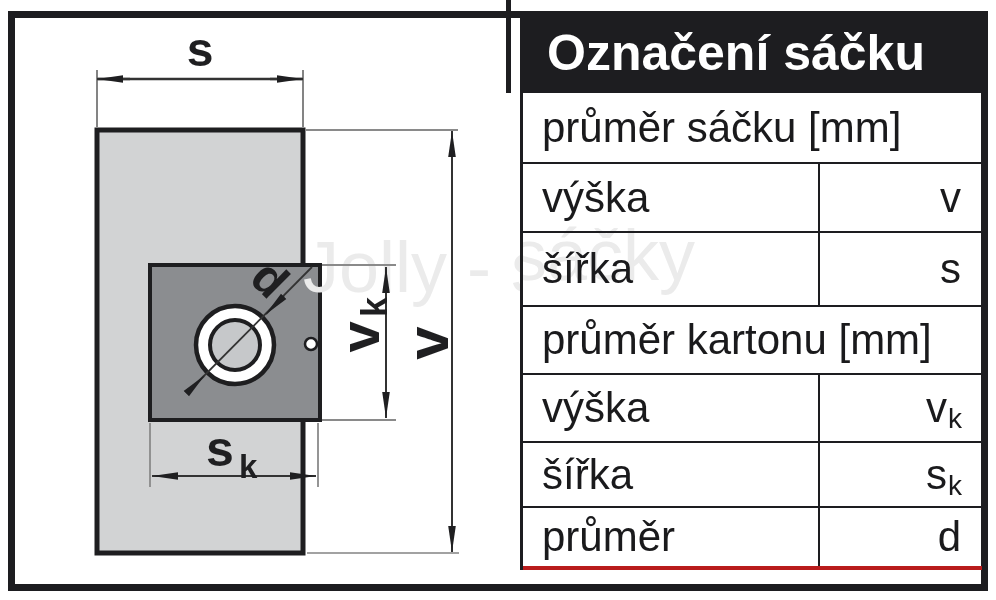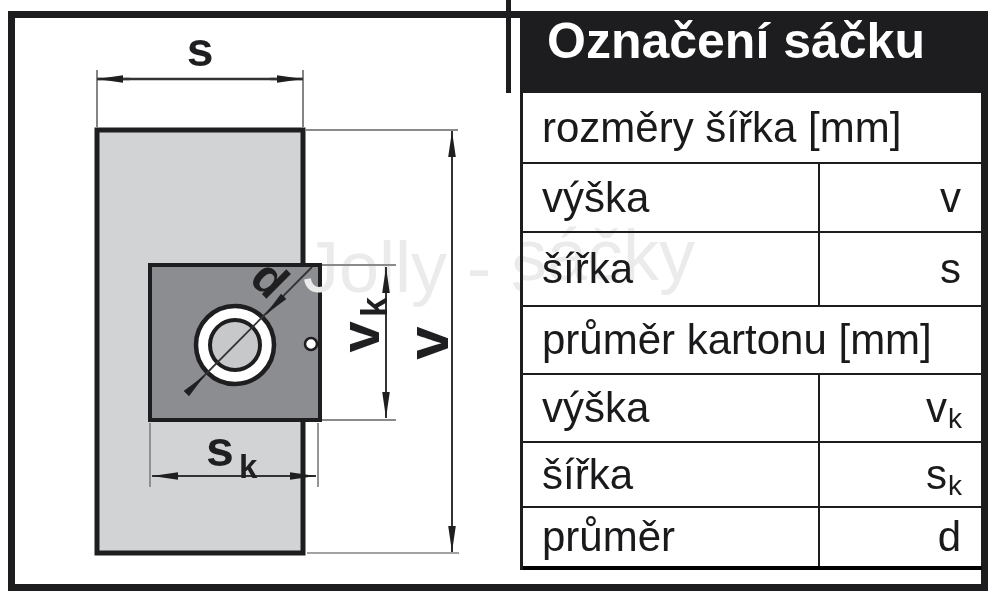--- a/index.html
+++ b/index.html
@@ -23,29 +23,29 @@
   
   #spec-table{
     position:absolute;left:520px;top:12px;width:462px;height:558px;
     background:#ffffff;border-left:3px solid #1d1d20;box-sizing:border-box;
     overflow:hidden;
   }
   #table-watermark-svg{position:absolute;left:-3px;top:-12px;z-index:1;}
   #table-watermark-svg text{font-family:"Liberation Sans",sans-serif;}
   .thead{
     position:relative;z-index:2;height:81px;background:#1d1d20;color:#ffffff;
-    display:flex;padding-left:24px;box-sizing:border-box;
+    display:flex;align-items:center;padding-left:24px;box-sizing:border-box;
     font-size:50px;font-weight:700;letter-spacing:0;
   }
   .trow{
     position:relative;z-index:2;display:flex;box-sizing:border-box;
     border-bottom:2px solid #1d1d20;color:#1a1a1c;font-size:42px;
     background:transparent;
   }
-  .trow.last{border-bottom:4px solid #000000;gap:29px;}
+  .trow.last{border-bottom:4px solid #b91c1c;gap:29px;}
   .cell-label{
     flex:1;display:flex;align-items:center;padding-left:19px;box-sizing:border-box;
   }
   .cell-value{
     width:164px;display:flex;align-items:center;justify-content:flex-end;
     padding-right:20px;box-sizing:border-box;border-left:2px solid #1d1d20;
   }
   .sub{font-size:28px;position:relative;top:11px;margin-left:1px;}
   .h71{height:71px}.h69{height:69px}.h74{height:74px}.h68{height:68px}.h65{height:65px}.h62{height:62px}
 </style>
@@ -124,21 +124,21 @@
 
     <svg id="table-watermark-svg" width="462" height="558" viewBox="520 12 462 558">
       <text x="303" y="292" font-size="72" font-family="Liberation Sans" fill="#ebebeb">Jolly - sáčky</text>
     </svg>
 
     <div class="thead">
       <span>Označení sáčku</span>
     </div>
 
     <div class="trow h71">
-      <div class="cell-label">rozměry šířka [mm]</div>
+      <div class="cell-label">průměr sáčku [mm]</div>
     </div>
 
     <div class="trow h69">
       <div class="cell-label">výška</div>
       <div class="cell-value">
         <span>v</span>
           <span class="sub"></span>
       </div>
     </div>
 

